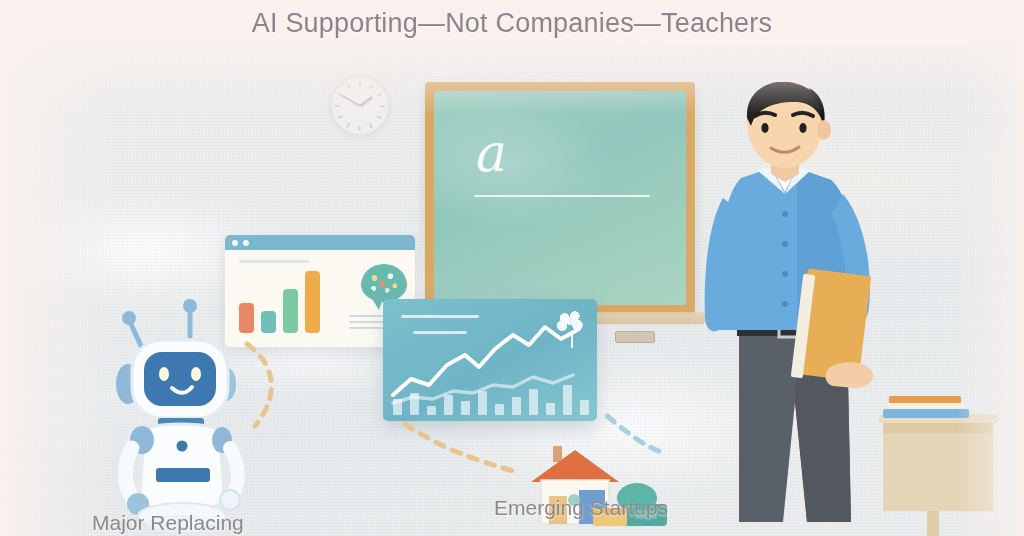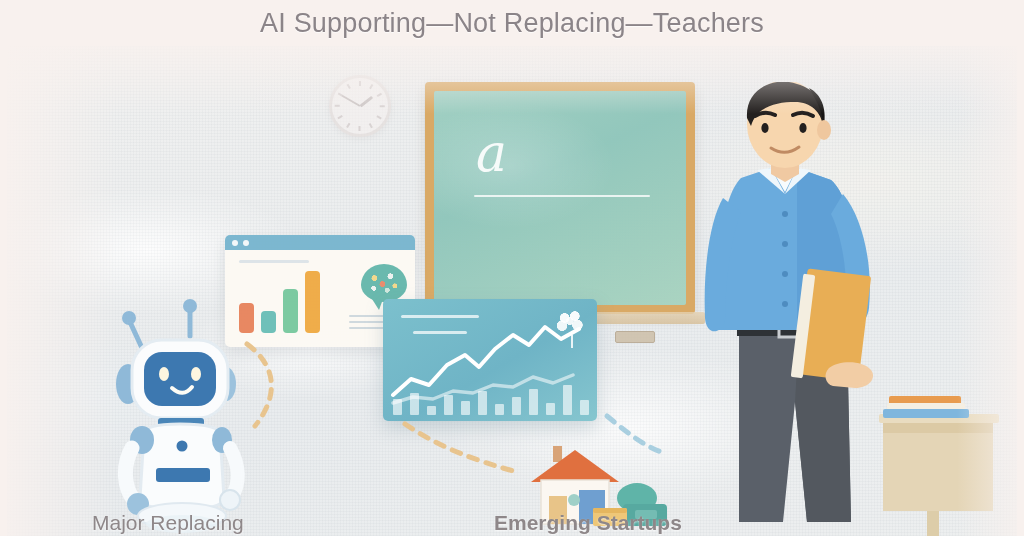--- a/index.html
+++ b/index.html
@@ -250,37 +250,37 @@
   
   .caption {
     position: absolute;
     font-size: 21px;
     color: #8e8789;
     white-space: nowrap;
     z-index: 35;
     text-shadow: 0 1px 2px rgba(255,255,255,.7);
   }
   .cap-left  { left: 92px;  top: 511px; }
-  .cap-right { left: 494px; top: 511px; font-weight: bold; }
+  .cap-right { left: 494px; top: 496px; }
 
   .edge-frame {
     position: absolute; inset: 0;
     border-left: 7px solid #f8f1ee;
     border-right: 7px solid #f8f1ee;
     pointer-events: none;
     z-index: 45;
   }
 </style>
 </head>
 <body>
 
 <div id="stage">
 
   <div class="title-bar">
-    <div class="title-text">AI Supporting—Not Replacing—Teachers</div>
+    <div class="title-text">AI Supporting—Not Companies—Teachers</div>
   </div>
 
   <div class="scene">
     <div class="wall-texture"></div>
     <div class="wall-noise"></div>
 
     <div class="clock">
       <div class="tick" style="transform:rotate(0deg)"></div>
       <div class="tick" style="transform:rotate(30deg)"></div>
       <div class="tick" style="transform:rotate(60deg)"></div>

